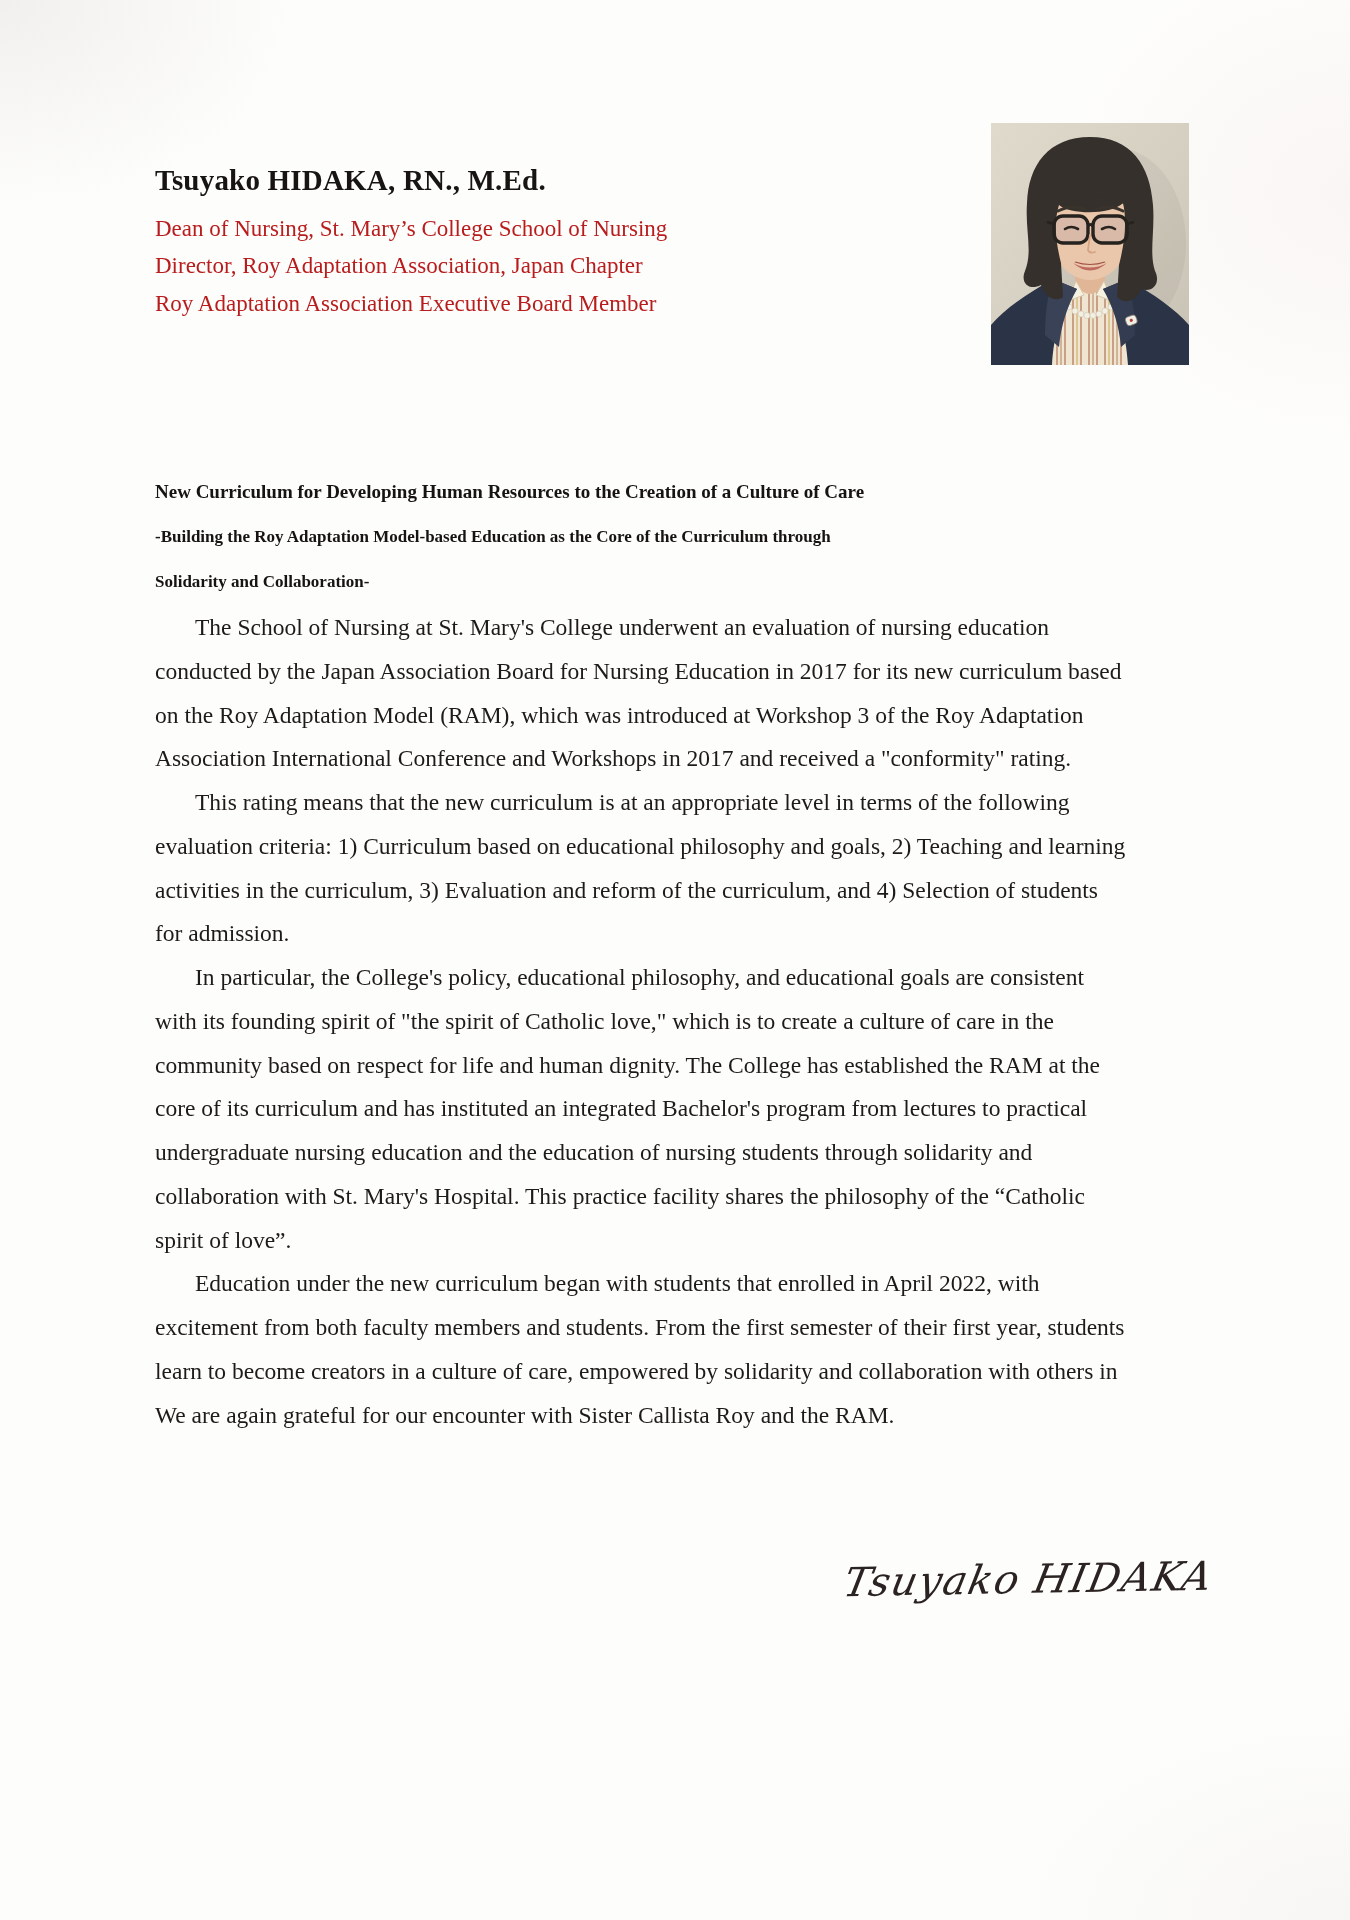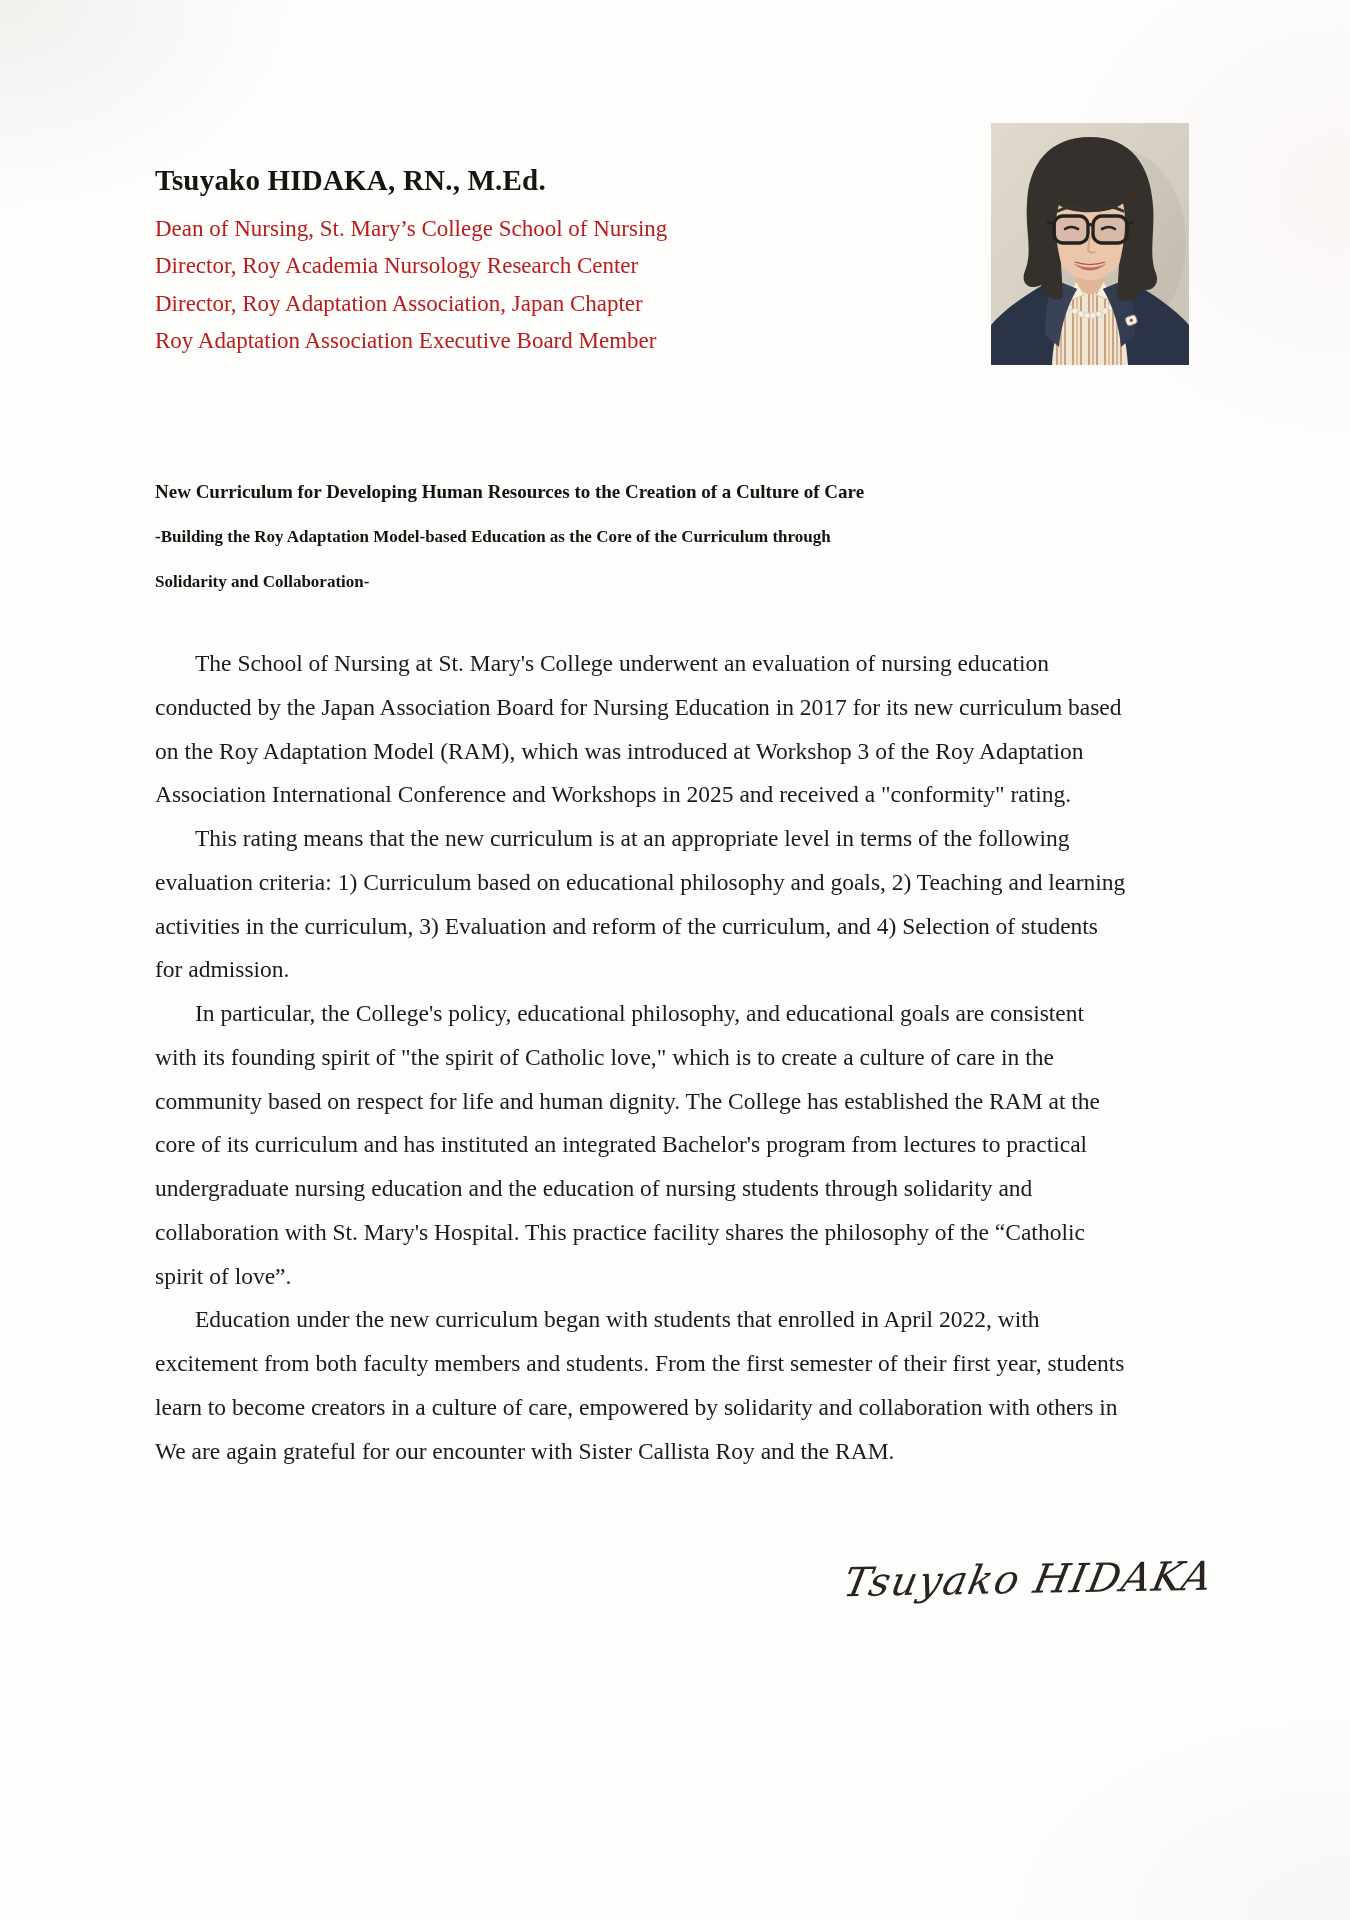--- a/index.html
+++ b/index.html
@@ -37,21 +37,21 @@
   
   .article-title{
     position:absolute;left:155px;top:469px;width:1110px;
     font-weight:bold;color:#161311;white-space:nowrap;
   }
   .article-title .main{font-size:19px;line-height:45px;}
   .article-title .sub{font-size:17px;line-height:45px;}
 
   
   .body-text{
-    position:absolute;left:155px;top:642px;width:1110px;
+    position:absolute;left:155px;top:606px;width:1110px;
     font-size:23.5px;line-height:43.75px;color:#1e1a19;
     white-space:nowrap;
   }
   .body-text .line{height:43.75px;}
   .body-text .indent{padding-left:40px;}
 
   
   .signature{
     position:absolute;left:845px;top:1556px;width:360px;
     text-align:center;
@@ -65,21 +65,20 @@
 </style>
 </head>
 <body>
 
 <div class="page">
 
   <div class="author-name">Tsuyako HIDAKA, RN., M.Ed.</div>
 
   <div class="author-titles">
       <div>Dean of Nursing, St. Mary’s College School of Nursing</div>
-      <div>Director, Roy Academia Nursology Research Center</div>
       <div>Director, Roy Adaptation Association, Japan Chapter</div>
       <div>Roy Adaptation Association Executive Board Member</div>
     </div>
 
   <div class="portrait">
     <svg width="198" height="242" viewBox="0 0 198 242" xmlns="http://www.w3.org/2000/svg">
       <defs>
         <linearGradient id="wall" x1="0" y1="0" x2="1" y2="1">
           <stop offset="0" stop-color="#e0dacd"></stop>
           <stop offset="0.6" stop-color="#d4cec1"></stop>
@@ -159,21 +158,21 @@
     <div class="sub">
         <div>-Building the Roy Adaptation Model-based Education as the Core of the Curriculum through</div>
         <div>Solidarity and Collaboration-</div>
       </div>
   </div>
 
   <div class="body-text" id="body-text">
       <div class="line indent">The School of Nursing at St. Mary's College underwent an evaluation of nursing education</div>
       <div class="line">conducted by the Japan Association Board for Nursing Education in 2017 for its new curriculum based</div>
       <div class="line">on the Roy Adaptation Model (RAM), which was introduced at Workshop 3 of the Roy Adaptation</div>
-      <div class="line">Association International Conference and Workshops in 2025 and received a "conformity" rating.</div>
+      <div class="line">Association International Conference and Workshops in 2017 and received a "conformity" rating.</div>
       <div class="line indent">This rating means that the new curriculum is at an appropriate level in terms of the following</div>
       <div class="line">evaluation criteria: 1) Curriculum based on educational philosophy and goals, 2) Teaching and learning</div>
       <div class="line">activities in the curriculum, 3) Evaluation and reform of the curriculum, and 4) Selection of students</div>
       <div class="line">for admission.</div>
       <div class="line indent">In particular, the College's policy, educational philosophy, and educational goals are consistent</div>
       <div class="line">with its founding spirit of "the spirit of Catholic love," which is to create a culture of care in the</div>
       <div class="line">community based on respect for life and human dignity. The College has established the RAM at the</div>
       <div class="line">core of its curriculum and has instituted an integrated Bachelor's program from lectures to practical</div>
       <div class="line">undergraduate nursing education and the education of nursing students through solidarity and</div>
       <div class="line">collaboration with St. Mary's Hospital. This practice facility shares the philosophy of the “Catholic</div>

